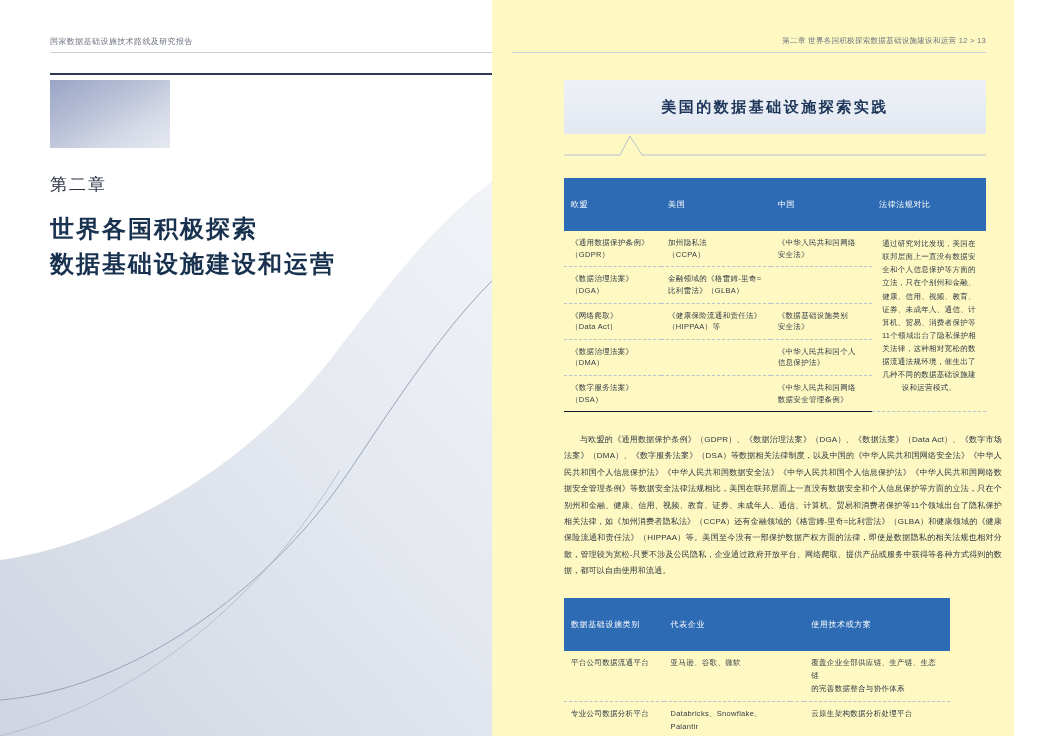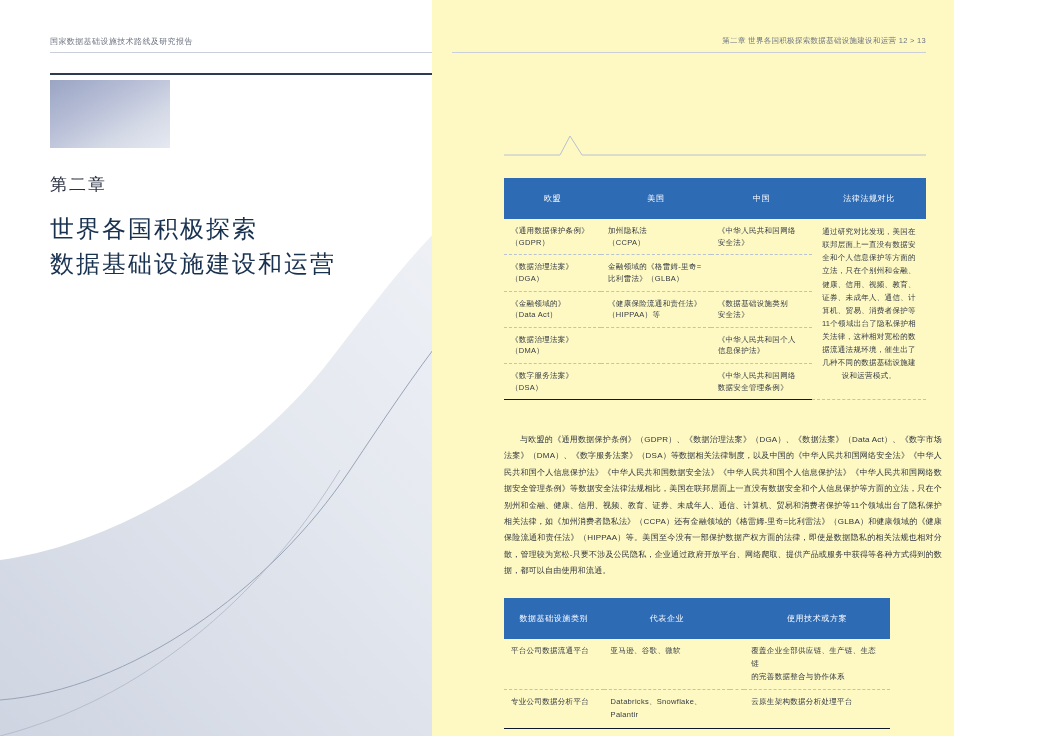--- a/index.html
+++ b/index.html
@@ -17,21 +17,21 @@
   }
   .page {
     position: absolute;
     inset: 0;
     display: flex;
   }
 
   
   .left-page {
     position: relative;
-    width: 432px;
+    width: 492px;
     height: 736px;
     background: #ffffff;
     overflow: hidden;
   }
   .left-header {
     position: absolute;
     top: 36px;
     left: 50px;
     font-size: 8px;
     letter-spacing: 0.4px;
@@ -68,21 +68,21 @@
     left: 50px;
     font-size: 17px;
     letter-spacing: 2px;
     color: #2a3040;
   }
   .chapter-title {
     position: absolute;
     top: 212px;
     left: 50px;
     font-size: 24px;
-    font-weight: normal;
+    font-weight: bold;
     line-height: 1.45;
     letter-spacing: 2px;
     color: #18314f;
     white-space: pre-line;
   }
   .swoosh {
     position: absolute;
     inset: 0;
     pointer-events: none;
   }
@@ -147,22 +147,22 @@
     table-layout: fixed;
     font-size: 7.5px;
     color: #333a44;
   }
   .tbl.law { top: 178px; }
   .tbl thead th {
     background: #2e6bb5;
     color: #ffffff;
     font-weight: normal;
     font-size: 8px;
-    text-align: center;
-    padding: 15px 7px;
+    text-align: left;
+    padding: 21px 7px;
     letter-spacing: 0.6px;
   }
   .tbl tbody td {
     padding: 6px 7px;
     vertical-align: top;
     line-height: 1.55;
     border-bottom: 1px dashed #b9c2cf;
     letter-spacing: 0.3px;
     white-space: pre-line;
   }
@@ -227,20 +227,23 @@
       <path d="M0,736 C140,700 260,600 340,470" fill="none" stroke="#aeb6c6" stroke-width="0.8"></path>
     </svg>
   </div>
 
   <div class="page-gutter"></div>
 
   <div class="right-page">
     <div class="right-header">第二章 世界各国积极探索数据基础设施建设和运营   12 &gt; 13</div>
     <div class="right-header-rule"></div>
 
+    <div class="banner">
+      <div class="banner-title">美国的数据基础设施探索实践</div>
+    </div>
     <svg class="banner-tail" width="422" height="22" viewBox="0 0 422 22" preserveAspectRatio="none">
       <line x1="0" y1="21" x2="56" y2="21" stroke="#b8c1d0" stroke-width="1"></line>
       <polyline points="56,21 66,2 78,21" fill="none" stroke="#b8c1d0" stroke-width="1"></polyline>
       <line x1="78" y1="21" x2="422" y2="21" stroke="#b8c1d0" stroke-width="1"></line>
     </svg>
 
     <table class="tbl law">
       <colgroup>
         <col style="width:23%">
         <col style="width:26%">
@@ -266,21 +269,21 @@
           <td class="cmp-cell" rowspan="5">通过研究对比发现，美国在联邦层面上一直没有数据安全和个人信息保护等方面的立法，只在个别州和金融、健康、信用、视频、教育、证券、未成年人、通信、计算机、贸易、消费者保护等11个领域出台了隐私保护相关法律，这种相对宽松的数据流通法规环境，催生出了几种不同的数据基础设施建设和运营模式。</td>
         </tr>
         <tr>
           <td>《数据治理法案》
 （DGA）</td>
           <td>金融领域的《格雷姆-里奇=
 比利雷法》（GLBA）</td>
           <td></td>
         </tr>
         <tr>
-          <td>《金融领域的》
+          <td>《网络爬取》
 （Data Act）</td>
           <td>《健康保险流通和责任法》
 （HIPPAA）等</td>
           <td>《数据基础设施类别
 安全法》</td>
         </tr>
         <tr>
           <td>《数据治理法案》
 （DMA）</td>
           <td></td>

